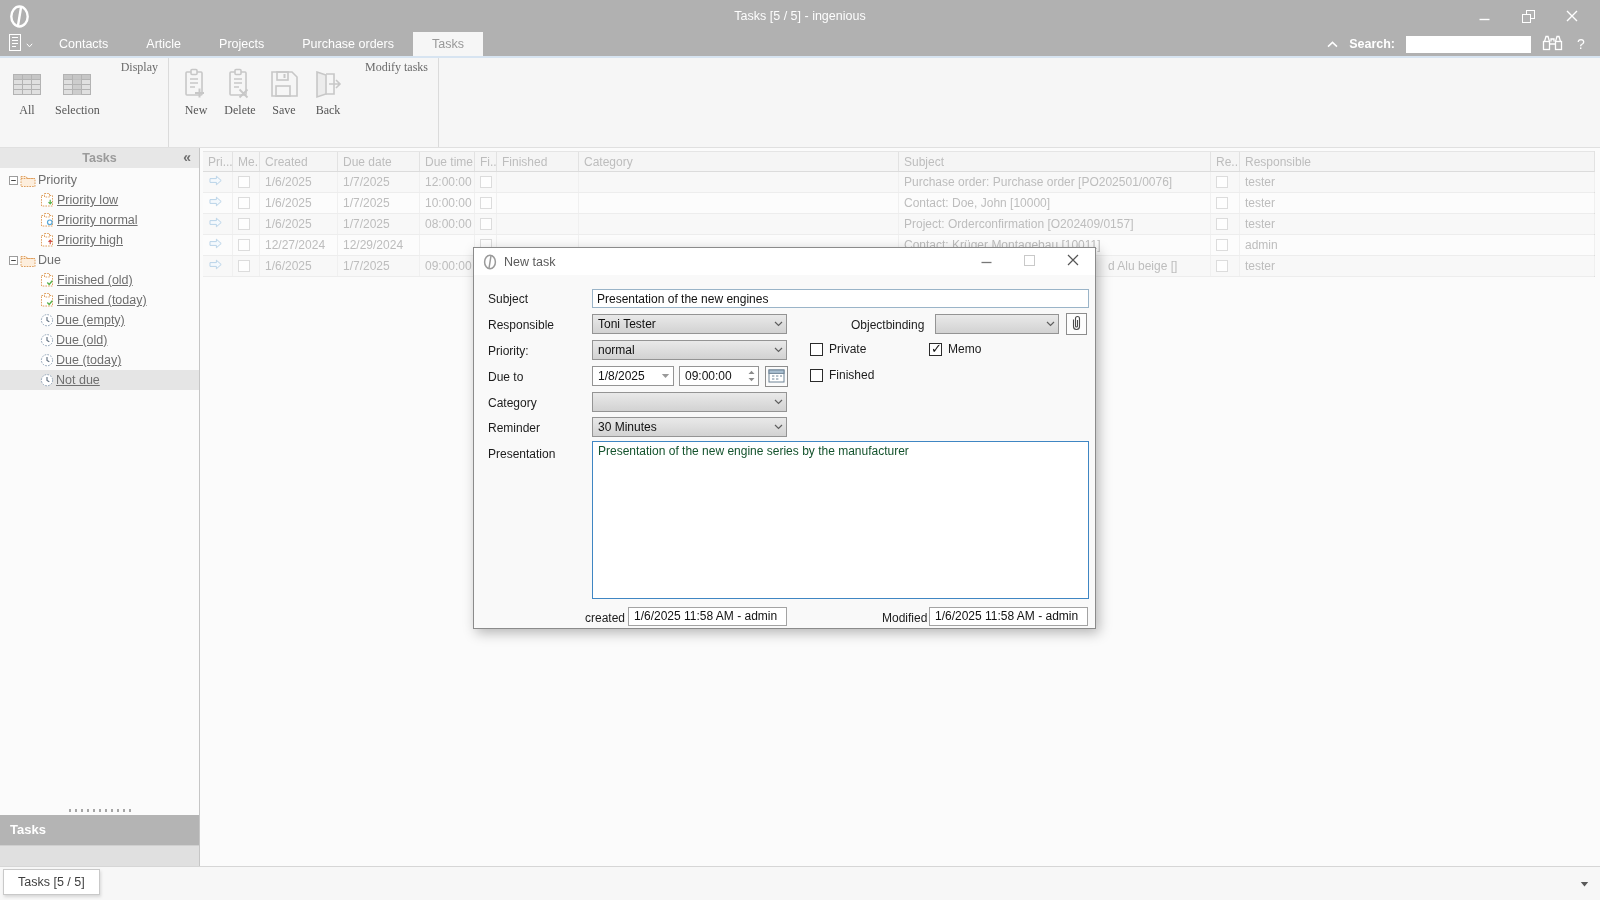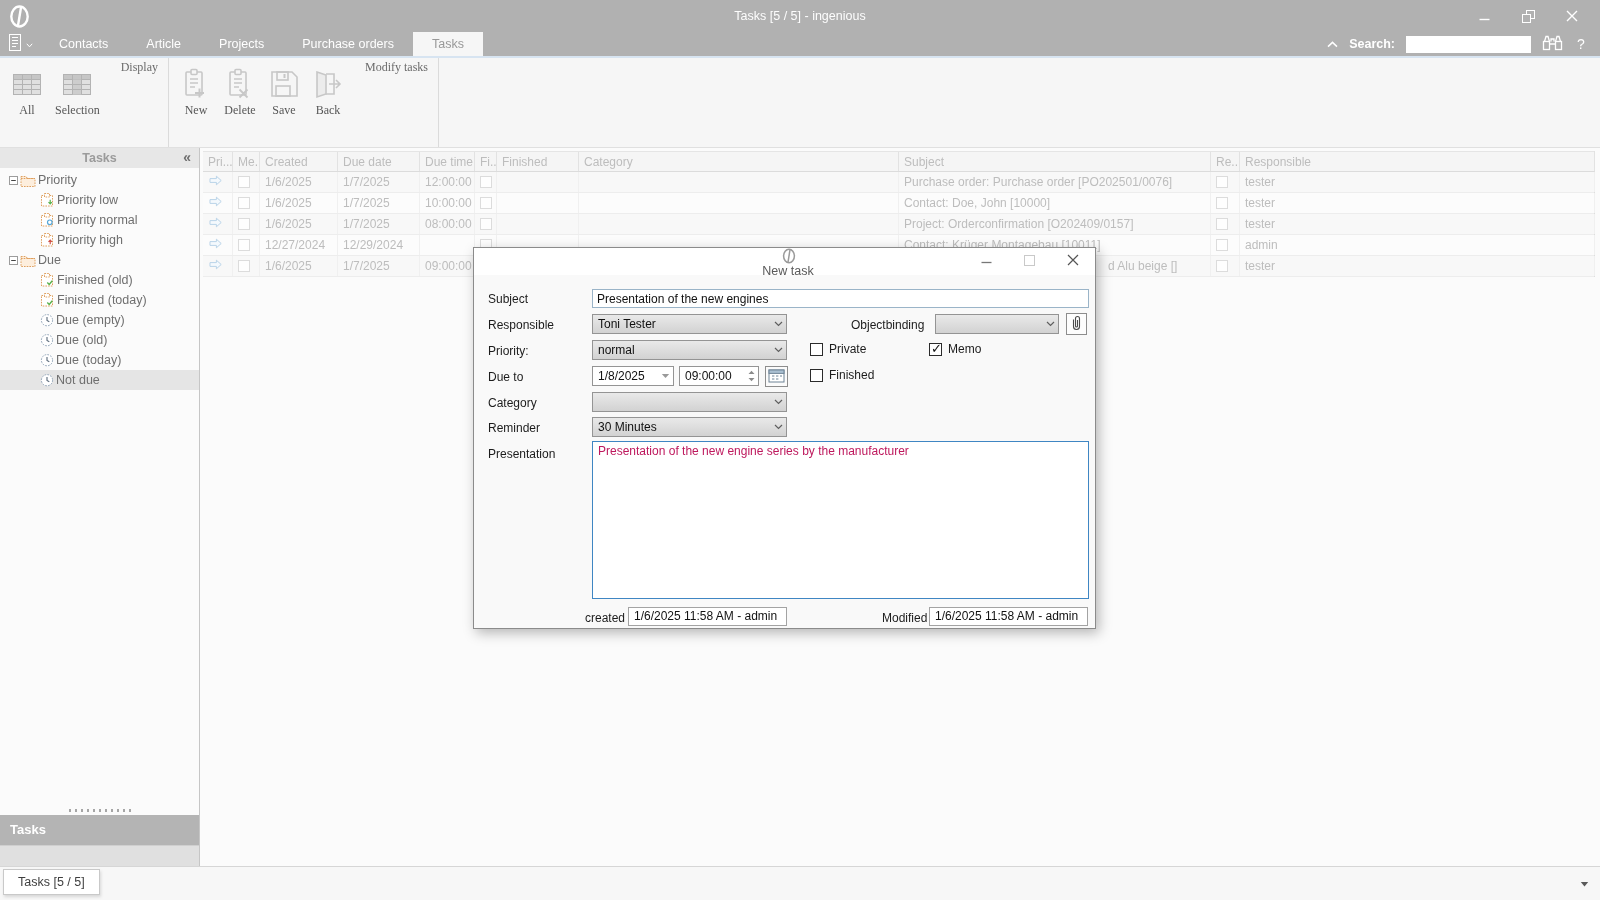--- a/index.html
+++ b/index.html
@@ -33,21 +33,21 @@
   .ricon { height:36px; display:flex; align-items:center; }
   .rlbl { font-size:12px; color:#565656; margin-top:1px; }
   .rcaption { text-align:center; font-size:12px; color:#6b6b6b; padding:2px 10px 6px; }
 
   
   .sidebar { position:absolute; left:0; top:148px; width:200px; height:718px; background:#fbfbfb; border-right:1px solid #c6c6c6; display:flex; flex-direction:column; }
   .side-header { height:20px; flex:none; background:#e7e7e7; position:relative; line-height:20px; text-align:center; font-weight:bold; font-size:12.5px; color:#9b9b9b; }
   .collapse-btn { position:absolute; right:8px; top:-1px; color:#6f6f6f; font-size:14px; font-weight:bold; }
   .tree { flex:none; padding-top:2px; }
   .tree-row { height:20px; display:flex; align-items:center; font-size:12.5px; color:#6f6f6f; gap:2px; padding-left:9px; white-space:nowrap; }
-  .tree-row.child { padding-left:40px; }
+  .tree-row.child { padding-left:40px;text-decoration:underline; }
   .tree-row.selected { background:#e5e5e5; }
   .expander { display:flex; }
   .ticon { display:flex; }
   .side-spacer { flex:1; }
   .side-splitter { height:9px; flex:none; position:relative; }
   .side-splitter::before { content:""; position:absolute; left:50%; top:3px; transform:translateX(-50%); width:62px; height:3px;
     background-image:repeating-linear-gradient(90deg,#a6a6a6 0 2px,transparent 2px 6px); }
   .panel-bar { height:30px; flex:none; background:#b4b4b4; color:#fff; font-weight:bold; font-size:13px; line-height:30px; padding-left:10px; }
   .panel-sub { height:21px; flex:none; background:#e0e0e0; border-top:1px solid #cfcfcf; }
 
@@ -62,40 +62,40 @@
   .td { flex:none; display:flex; align-items:center; padding:0 5px; font-size:12px; color:#bdbdbd; border-right:1px solid #f0f0f0; overflow:hidden; white-space:nowrap; }
   .cbl { display:inline-flex; }
 
   
   .statusbar { position:absolute; left:0; top:866px; width:1600px; height:34px; background:#f7f7f7; border-top:1px solid #d6d6d6; }
   .status-tab { position:absolute; left:3px; top:2px; height:26px; line-height:25px; background:#fff; border:1px solid #c9c9c9; box-shadow:1px 2px 3px rgba(0,0,0,0.13); padding:0 14px; font-size:12.5px; color:#3f3f3f; }
   .status-chevron { position:absolute; right:11px; top:14px; display:flex; }
 
   
   .dialog { position:absolute; left:473px; top:247px; width:623px; height:382px; background:#f9f9f9; border:1px solid #8b8b8b; box-shadow:3px 4px 12px rgba(0,0,0,0.28); z-index:20; }
-  .dlg-title { height:27px; background:#fff; display:flex; align-items:center; position:relative;flex-direction:column; }
+  .dlg-title { height:27px; background:#fff; display:flex; align-items:center; position:relative; }
   .dlg-logo { margin-left:9px; display:flex; }
   .dlg-title-text { margin-left:7px; font-size:12.5px; color:#5a5a5a; }
   .dlg-btns { position:absolute; right:16px; top:0; height:27px; display:flex; align-items:center; gap:32px; }
   .dlg-body { position:absolute; left:0; top:27px; right:0; bottom:0; font-size:12px; color:#1c1c1c; }
   .f-label { position:absolute; left:14px; font-size:12px; color:#1c1c1c; white-space:nowrap; }
   .combo { position:absolute; height:20px; background:linear-gradient(#e9e9e9,#d2d2d2); border:1px solid #949494; display:flex; align-items:center; }
   .combo-val { flex:1; padding-left:5px; color:#111; white-space:nowrap; overflow:hidden; }
   .combo-arrow { width:16px; display:flex; justify-content:center; }
   .txt-input { position:absolute; height:19px; border:1px solid #9ab4c8; background:#fff; font-family:inherit; font-size:12px; color:#111; padding:0 4px; outline:none; }
   .chk { position:absolute; display:flex; align-items:center; gap:6px; }
   .chk-box { width:13px; height:13px; background:#fff; border:1px solid #2b2b2b; position:relative; flex:none; }
   .chk-box.checked::after { content:"\2713"; position:absolute; left:1px; top:-3px; font-size:13px; color:#111; }
   .datebox { position:absolute; height:20px; background:#fff; border:1px solid #949494; display:flex; align-items:center; }
   .datebox .val { flex:1; padding-left:5px; color:#111; }
   .dd-tri { width:15px; display:flex; justify-content:center; }
   .spin { width:13px; height:100%; display:flex; justify-content:center; align-items:center; }
   .calbtn { position:absolute; width:23px; height:21px; background:#fbfbfb; border:1px solid #8d8d8d; display:flex; align-items:center; justify-content:center; }
   .clipbtn { position:absolute; width:21px; height:22px; background:#fdfdfd; border:1px solid #8d8d8d; display:flex; align-items:center; justify-content:center; }
-  .desc { position:absolute; left:118px; top:166px; width:497px; height:158px; border:1px solid #3f86c3; background:#fff; font-family:inherit; font-size:12px; color:#be185d; padding:2px 5px; resize:none; outline:none; }
+  .desc { position:absolute; left:118px; top:166px; width:497px; height:158px; border:1px solid #3f86c3; background:#fff; font-family:inherit; font-size:12px; color:#14532d; padding:2px 5px; resize:none; outline:none; }
   .foot-label { position:absolute; top:336px; font-size:12px; color:#1c1c1c; }
   .foot-box { position:absolute; top:332px; width:159px; height:19px; background:#fff; border:1px solid #a3a3a3; line-height:17px; padding-left:5px; font-size:12px; color:#111; white-space:nowrap; overflow:hidden; }
 </style>
 </head>
 <body>
 
 <div class="titlebar">
   <span class="app-logo">
     <svg width="21" height="23" viewBox="0 0 21 23">
         <ellipse cx="10.5" cy="11.5" rx="8.2" ry="10" fill="none" stroke="#fff" stroke-width="2.4"></ellipse>

